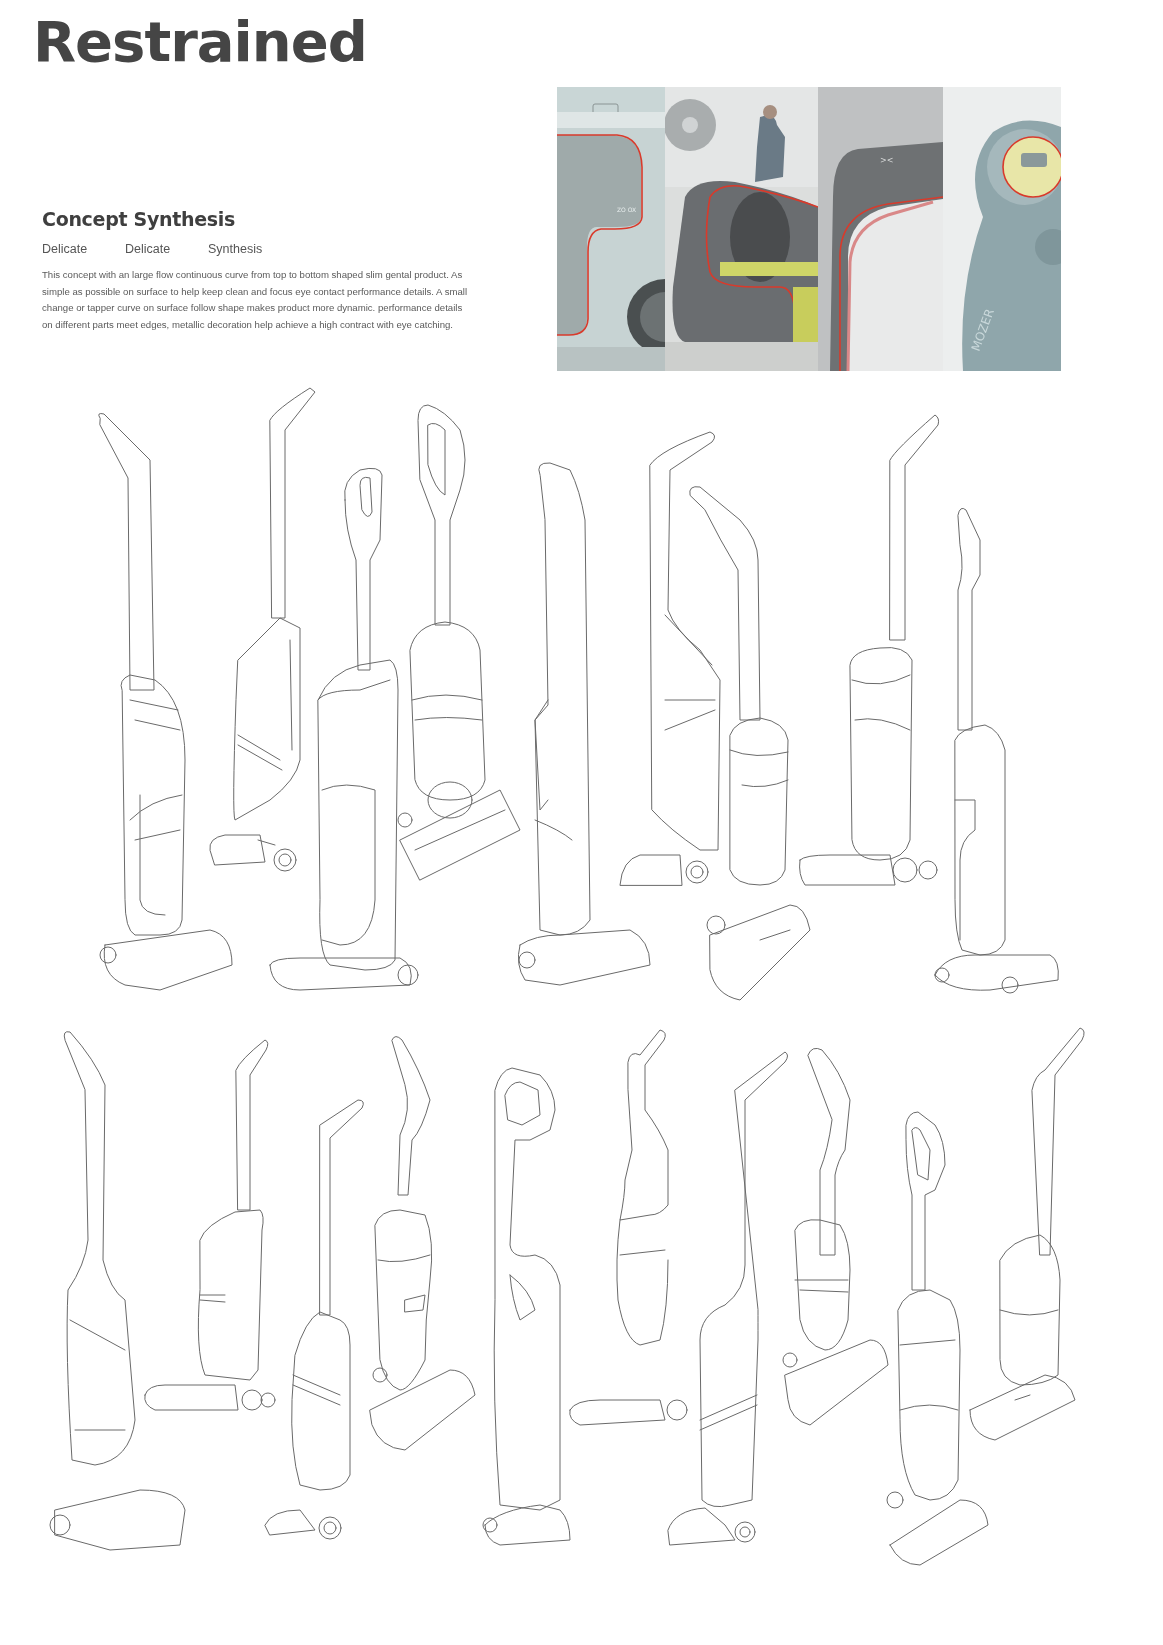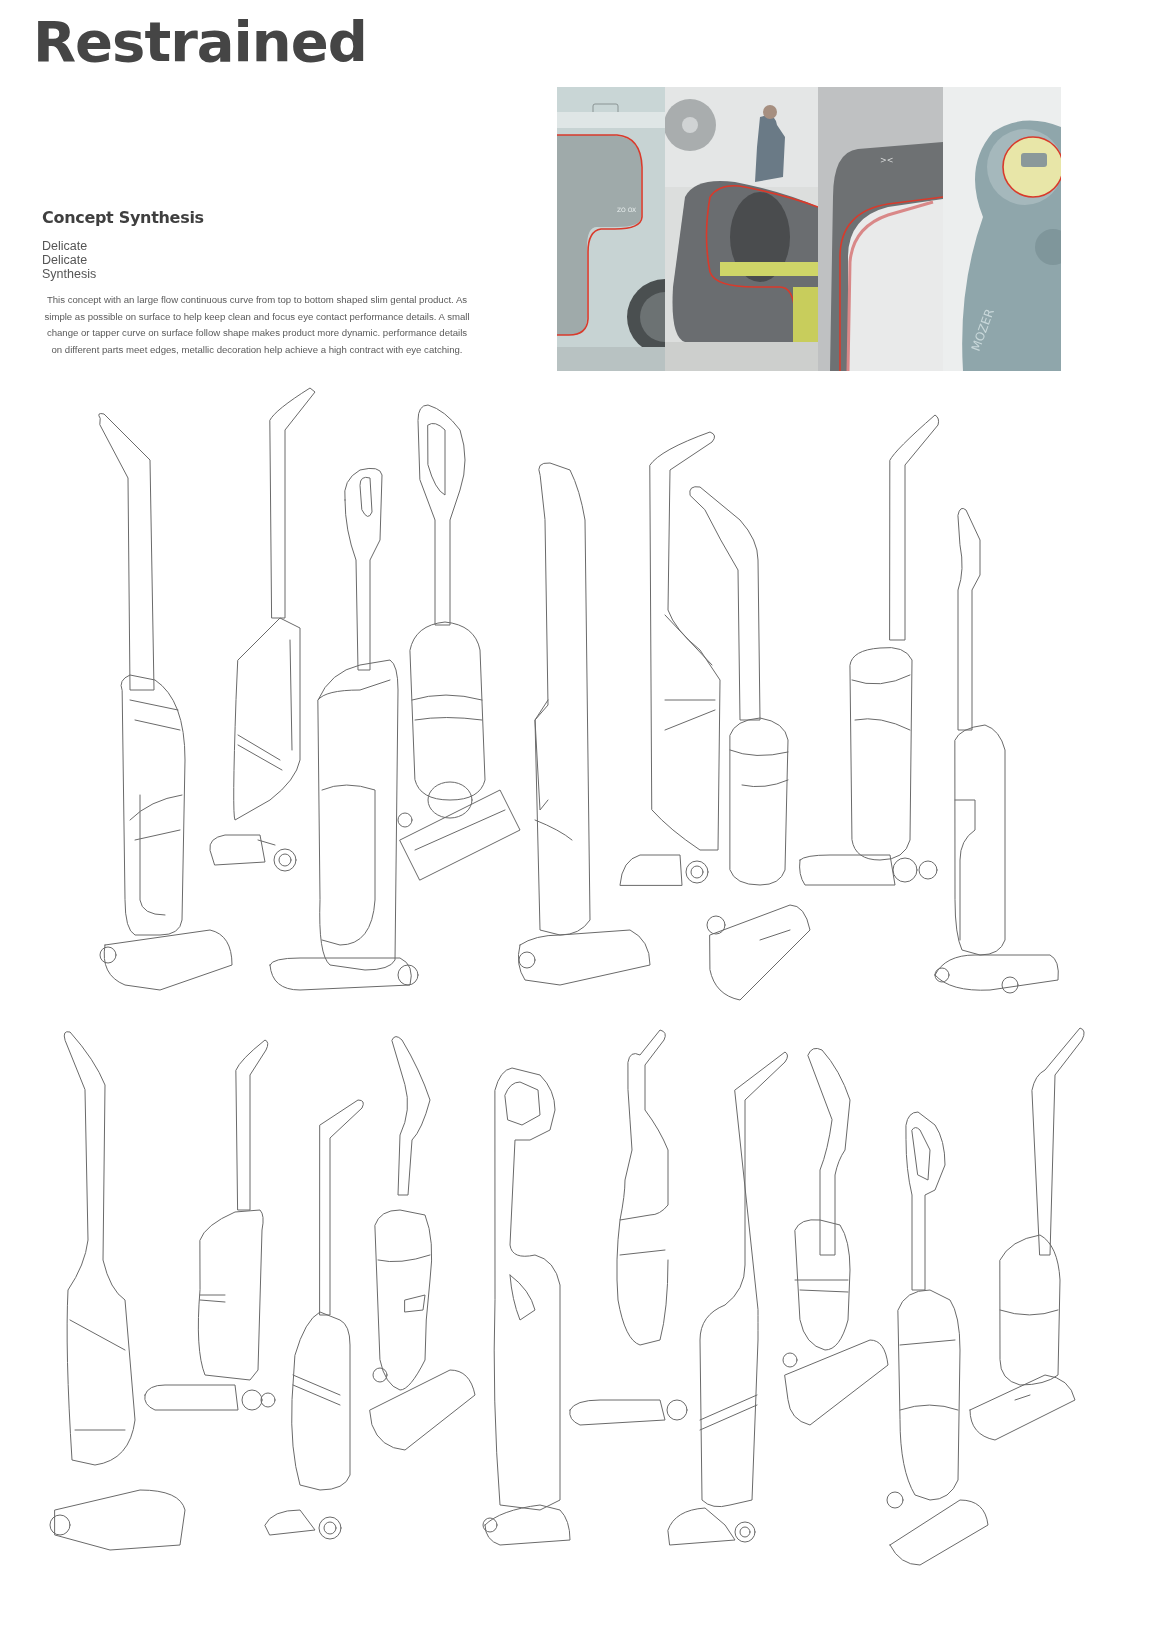--- a/index.html
+++ b/index.html
@@ -1,24 +1,24 @@
 <!DOCTYPE html>
 <html><head>
 <meta charset="utf-8">
 <style>
   html, body { margin: 0; padding: 0; background: #ffffff; }
   body { width: 1163px; height: 1645px; position: relative; overflow: hidden; font-family: "Liberation Sans", sans-serif; }
   .title { position: absolute; left: 33px; top: 14px; font-family: "DejaVu Sans", sans-serif; font-weight: bold; font-size: 56px; letter-spacing: -1px; color: #454545; line-height: 1; }
   .concept { position: absolute; left: 42px; top: 208px; width: 440px; color: #4a4a4a; }
-  .concept h2 { margin: 0; font-family: "DejaVu Sans", sans-serif; font-weight: bold; font-size: 16px; color: #3f3f3f; letter-spacing: -0.3px; }
-  .keywords { margin-top: 12px; font-size: 12.5px; color: #555; display: flex; gap: 0; flex-direction: column; }
+  .concept h2 { margin: 0; font-family: "DejaVu Sans", sans-serif; font-weight: bold; font-size: 19px; color: #3f3f3f; letter-spacing: -0.3px; }
+  .keywords { margin-top: 12px; font-size: 12.5px; color: #555; display: flex; gap: 12px; }
   .keywords span { display: inline-block; }
   .keywords span:nth-child(1) { width: 71px; }
   .keywords span:nth-child(2) { width: 71px; }
-  .desc { margin-top: 11px; font-size: 9.6px; line-height: 16.6px; color: #5a5a5a; width: 430px; text-align: center; }
+  .desc { margin-top: 11px; font-size: 9.6px; line-height: 16.6px; color: #5a5a5a; width: 430px; }
   .panel { position: absolute; left: 557px; top: 87px; width: 504px; height: 284px; overflow: hidden; display: flex; }
   .strip { height: 100%; position: relative; overflow: hidden; }
   .strip svg { display: block; }
   .sketches { position: absolute; left: 0; top: 380px; width: 1163px; height: 1265px; }
   .sketches svg { display: block; }
 </style>
 </head>
 <body>
 
 <div class="title">Restrained</div>

